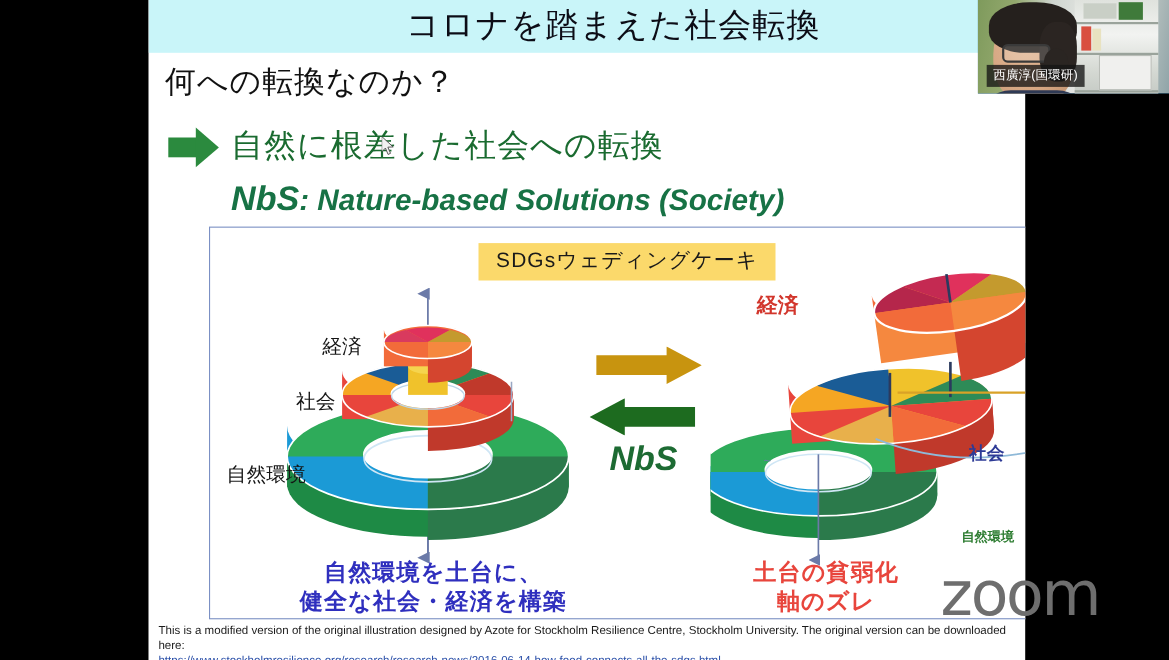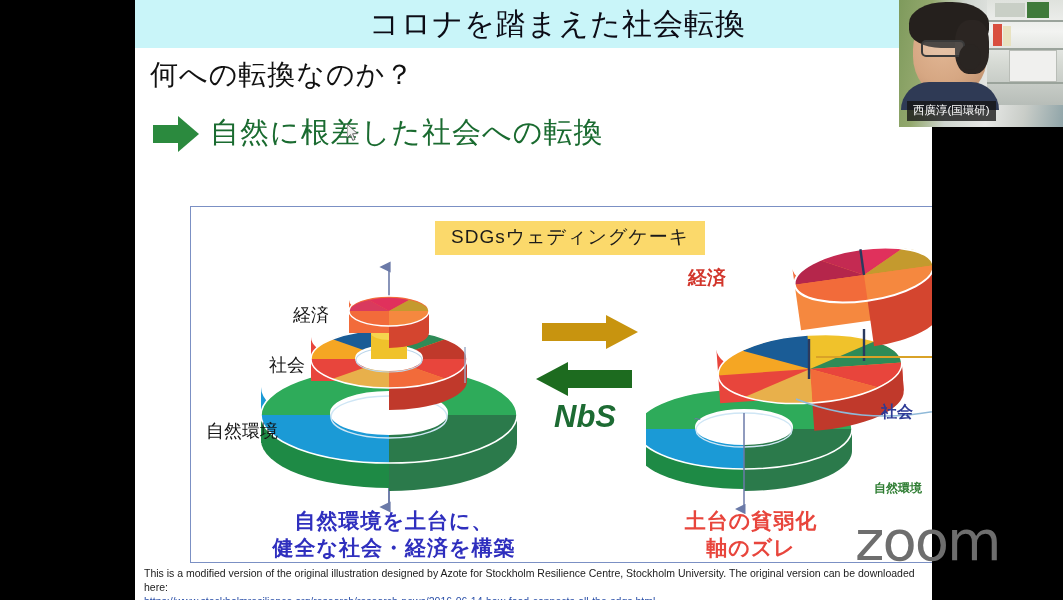--- a/index.html
+++ b/index.html
@@ -53,21 +53,21 @@
   .ar-gold{position:absolute;left:351px;top:108px;width:96px;height:34px;}
   .ar-grn{position:absolute;left:345px;top:155px;width:96px;height:34px;}
   .nbs-mid{position:absolute;left:363px;top:192px;font-size:31px;font-weight:700;font-style:italic;color:#1d6b33;}
 
   
   .credit{position:absolute;left:9px;top:566px;width:780px;font-size:10.5px;color:#1a1a1a;
     line-height:14px;letter-spacing:0px;}
   .credit .url{color:#2a4fa8;text-decoration:underline;display:block;}
 
   
-  #cam{position:absolute;right:0;top:0;width:164px;height:127px;overflow:hidden;background:#0c4a6e;}
+  #cam{position:absolute;right:0;top:0;width:164px;height:85px;overflow:hidden;background:#0c4a6e;padding-left:10px;}
   .cam-bg{position:absolute;inset:0;
     background:linear-gradient(100deg,#7e9a5c 0%,#93a86d 18%,#cfd5cf 36%,#e7e8e6 58%,#c9cdc8 78%,#8fa4a8 100%);}
   .cam-shelf{position:absolute;left:88px;top:0;width:76px;height:105px;
     background:linear-gradient(180deg,#dfe2dd 0%,#f2f3f1 30%,#d6dad4 60%,#b7bdb8 100%);}
   .cam-shelf i{position:absolute;left:0;width:76px;height:2px;background:#9aa39b;display:block;}
   .cam-box1{position:absolute;left:96px;top:3px;width:30px;height:14px;background:#c9cfc6;}
   .cam-box2{position:absolute;left:128px;top:2px;width:22px;height:16px;background:#3f7a3a;}
   .cam-box3{position:absolute;left:94px;top:24px;width:9px;height:22px;background:#d94f3f;}
   .cam-box4{position:absolute;left:104px;top:26px;width:8px;height:20px;background:#e8e2c0;}
   .cam-printer{position:absolute;left:110px;top:50px;width:46px;height:30px;background:#f0f0ee;border:1px solid #b9bdb7;}
@@ -100,20 +100,23 @@
 
     <div class="q-line">何への転換なのか？</div>
 
     <div class="arrow-bullet">
       <div class="ab-body"></div>
         <div class="ab-head"></div>
     </div>
 
     <div class="green-line">自然に根差した社会への転換</div>
 
+    <div class="nbs-line">
+      <span class="big">NbS</span><span>: Nature-based Solutions (Society)</span>
+    </div>
 
     <svg class="cursor" viewBox="0 0 12 18">
       <polygon points="0,0 0,14 3.4,10.6 5.8,16.4 8,15.4 5.6,9.8 10.4,9.6" fill="#f2f2f2" stroke="#444" stroke-width="0.8"></polygon>
     </svg>
 
     <div class="panel">
 
       <div class="cake-label">SDGsウェディングケーキ</div>
 
       <svg style="position:absolute;left:28px;top:48px;" width="340" height="260" viewBox="0 0 340 260">

